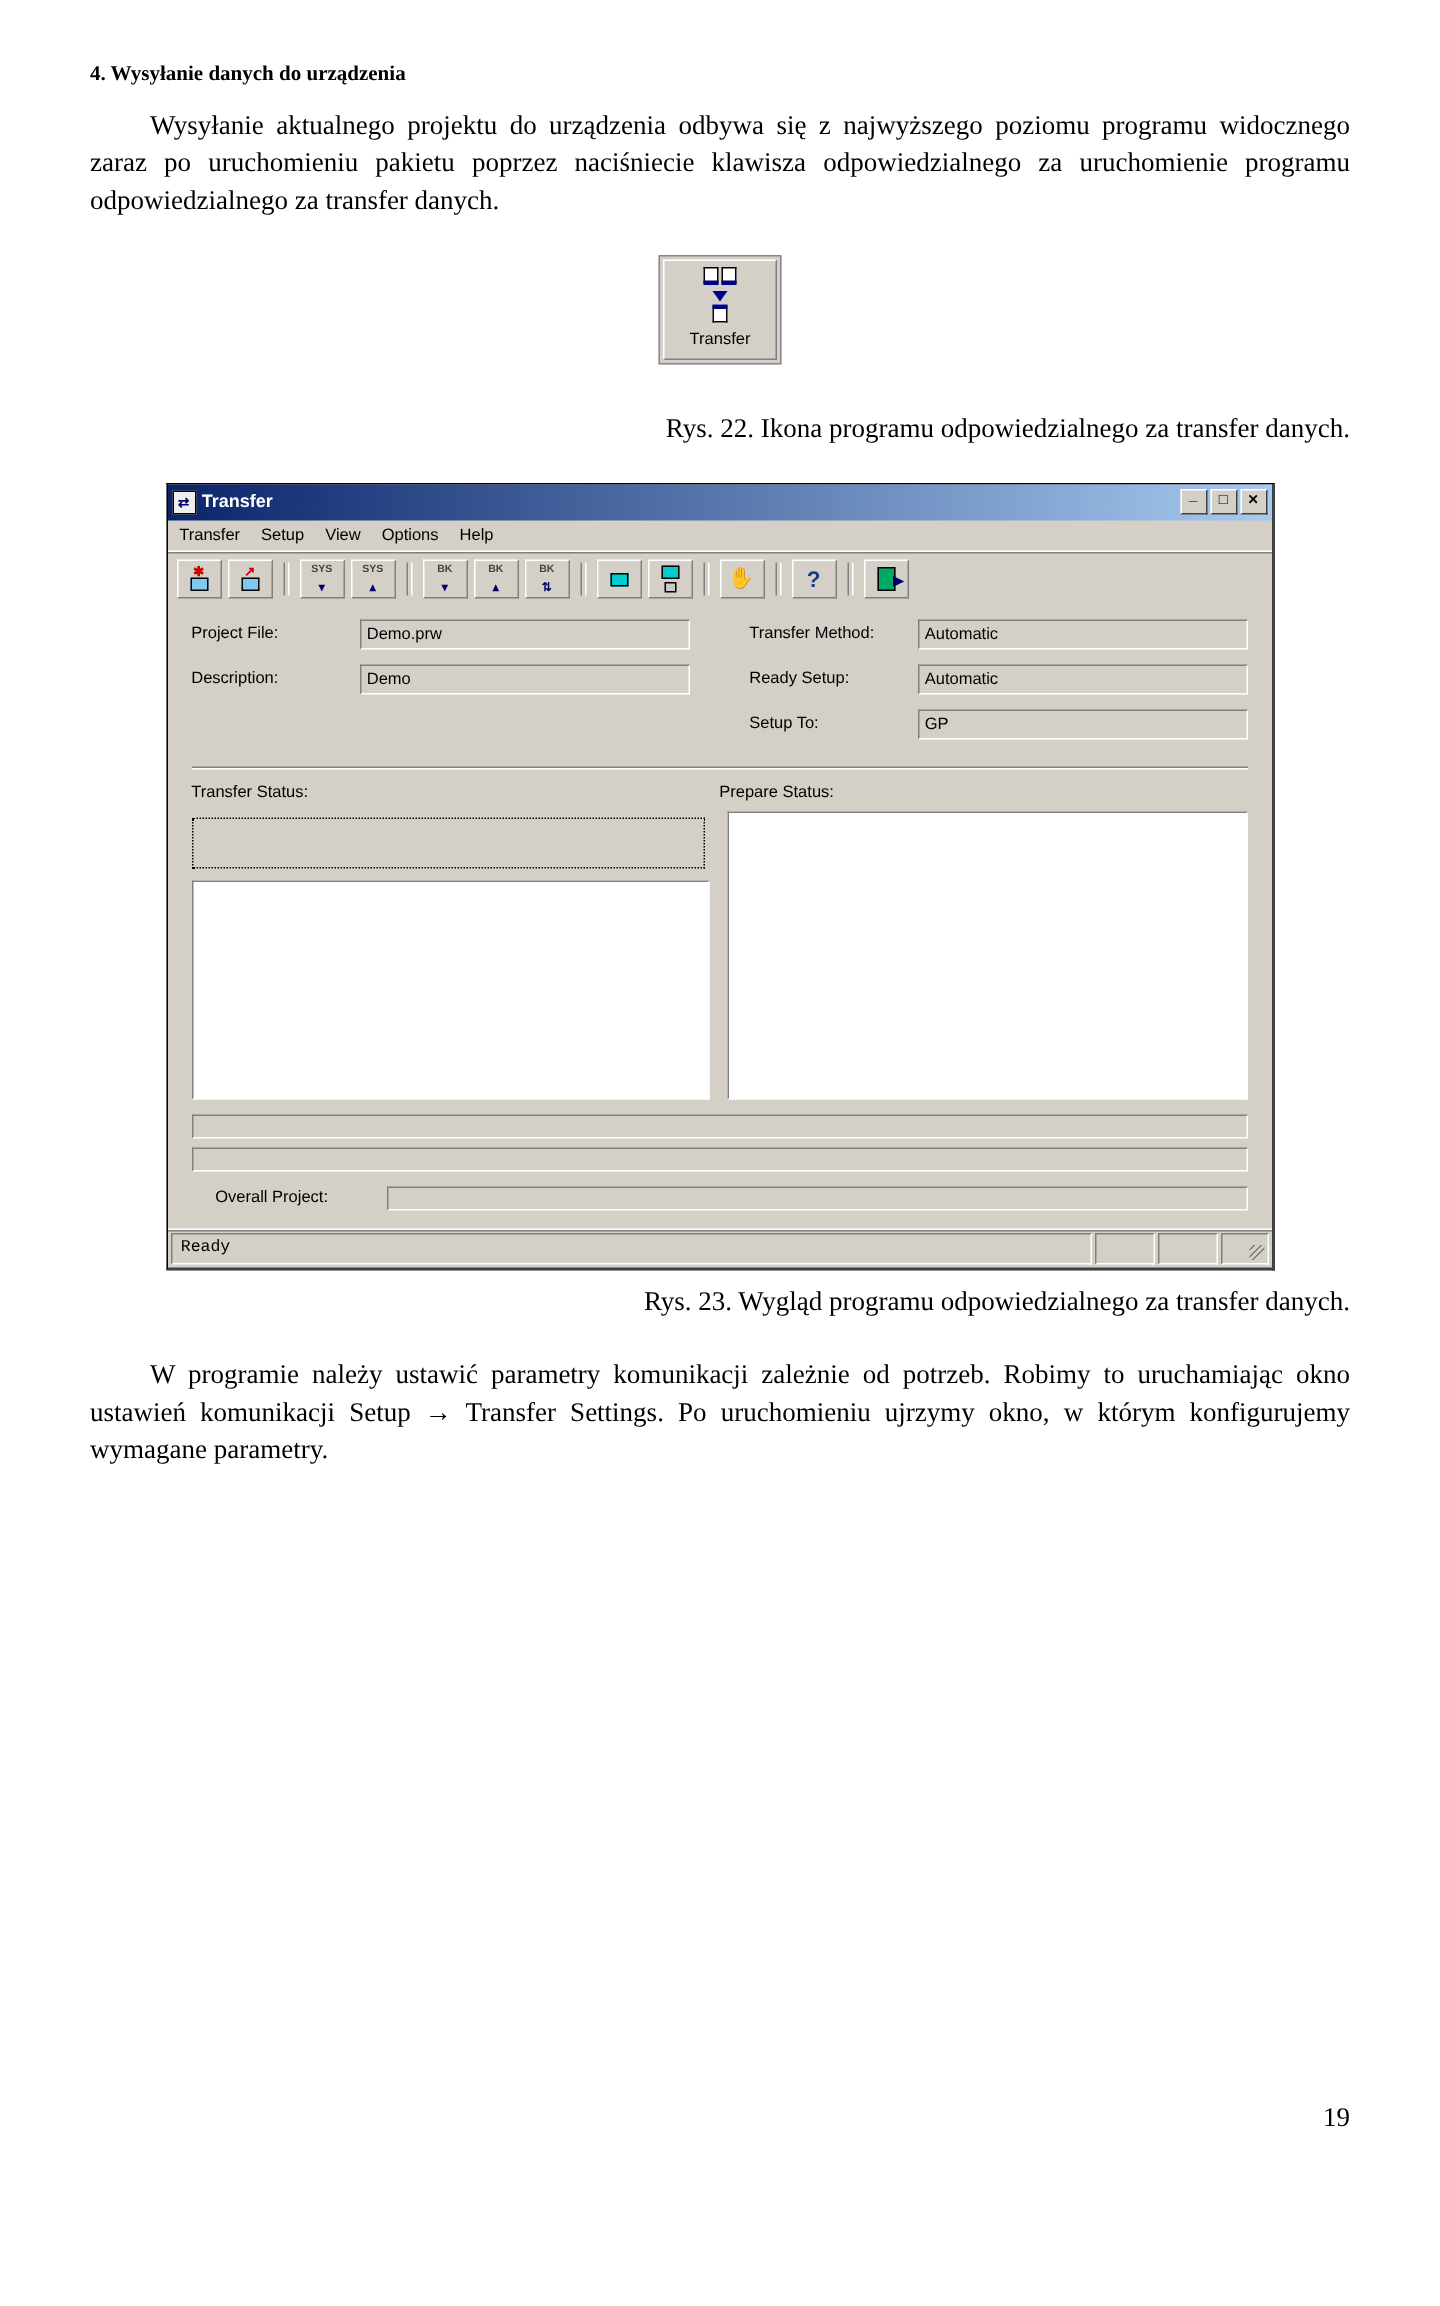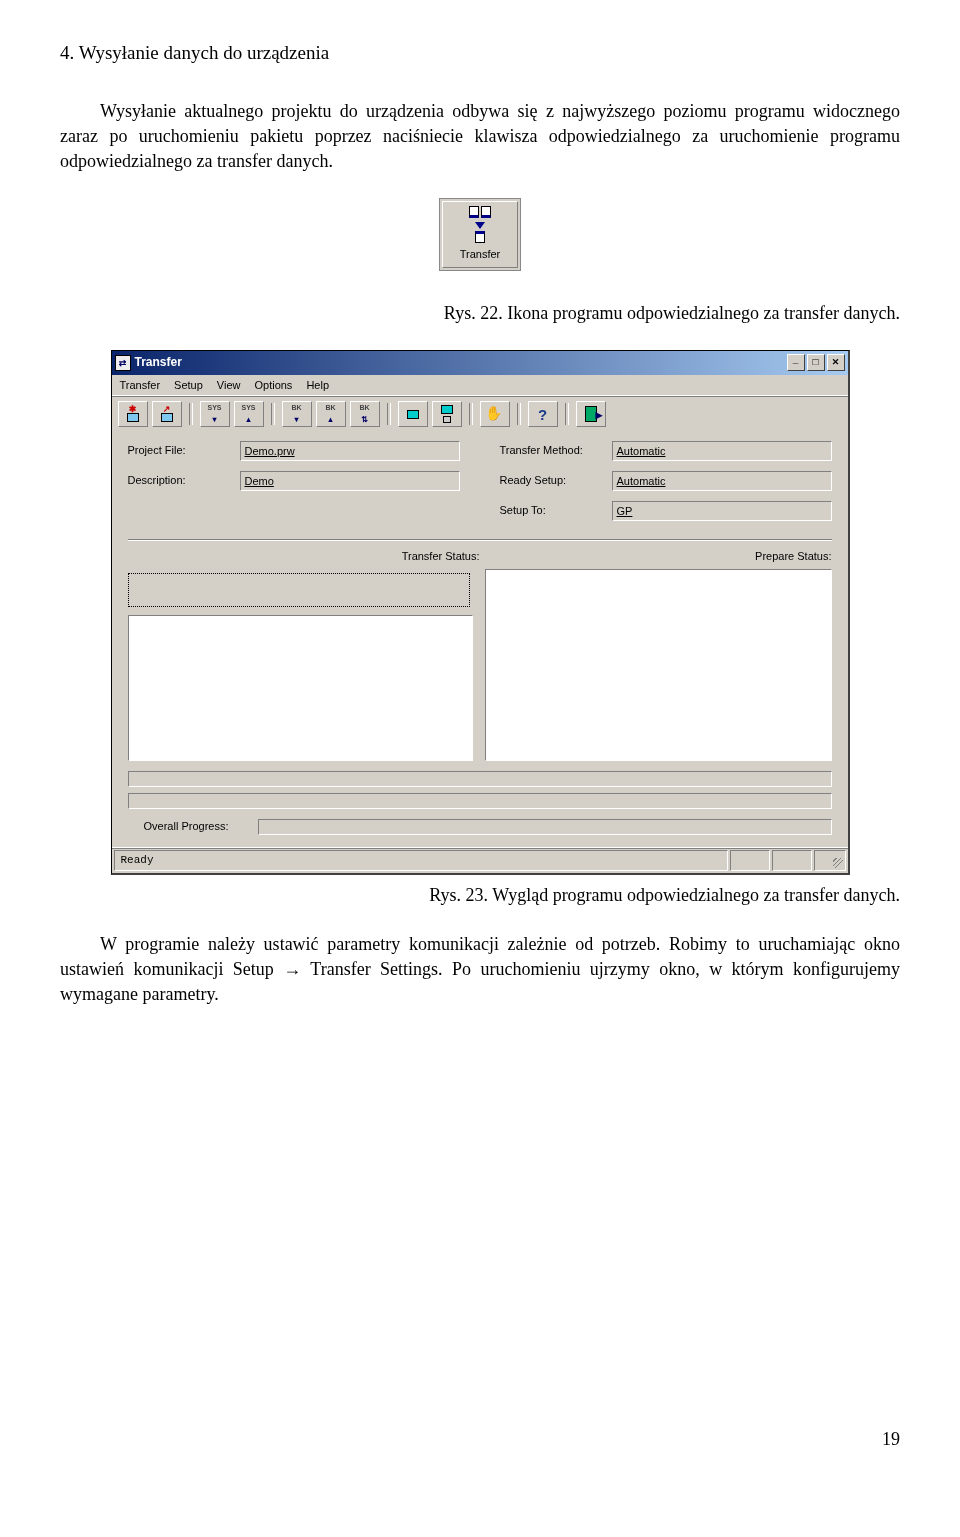--- a/index.html
+++ b/index.html
@@ -6,23 +6,23 @@
     margin: 0;
     padding: 40px 60px;
     font-family: "Times New Roman", Times, serif;
     font-size: 18px;
     background: #fff;
     color: #000;
     width: 840px;
     line-height: 1.4;
   }
   h2 {
-    font-size: 19px;
-    font-weight: normal;
-    margin: 0 0 32px 0;
+    font-size: 14px;
+    font-weight: bold;
+    margin: 0 0 11px 0;
   }
   .para {
     text-align: justify;
     margin: 0 0 24px 0;
     text-indent: 40px;
   }
   .center {
     text-align: center;
     margin: 20px 0 30px 0;
   }
@@ -203,31 +203,29 @@
   .field-row .fval {
     flex: 1;
     border-top: 1px solid #808080;
     border-left: 1px solid #808080;
     border-right: 1px solid #fff;
     border-bottom: 1px solid #fff;
     background: #d4d0c8;
     padding: 2px 4px;
     height: 14px;
     line-height: 14px;
-    text-decoration: underline;
   }
   .hr {
     border-top: 1px solid #808080;
     border-bottom: 1px solid #fff;
     margin: 8px 0 4px 0;
   }
   .status-labels {
     display: flex;
     padding: 4px 16px 4px 16px;
-    text-align: right;
   }
   .status-labels .sl { flex: 1; }
   .status-boxes {
     display: flex;
     gap: 12px;
     padding: 0 16px;
   }
   .status-box {
     flex: 1;
     height: 190px;
@@ -443,21 +441,21 @@
     </div>
     <div class="status-box"></div>
   </div>
 
   <div class="mini-bars">
     <div class="mini-bar"></div>
     <div class="mini-bar"></div>
   </div>
 
   <div class="overall-row">
-    <div class="op-label">Overall Progress:</div>
+    <div class="op-label">Overall Project:</div>
     <div class="mini-bar"></div>
   </div>
 
   <div class="statusbar">
     <div class="cell main">Ready</div>
     <div class="cell small"></div>
     <div class="cell small"></div>
     <div class="cell grip"></div>
   </div>
 </div>

